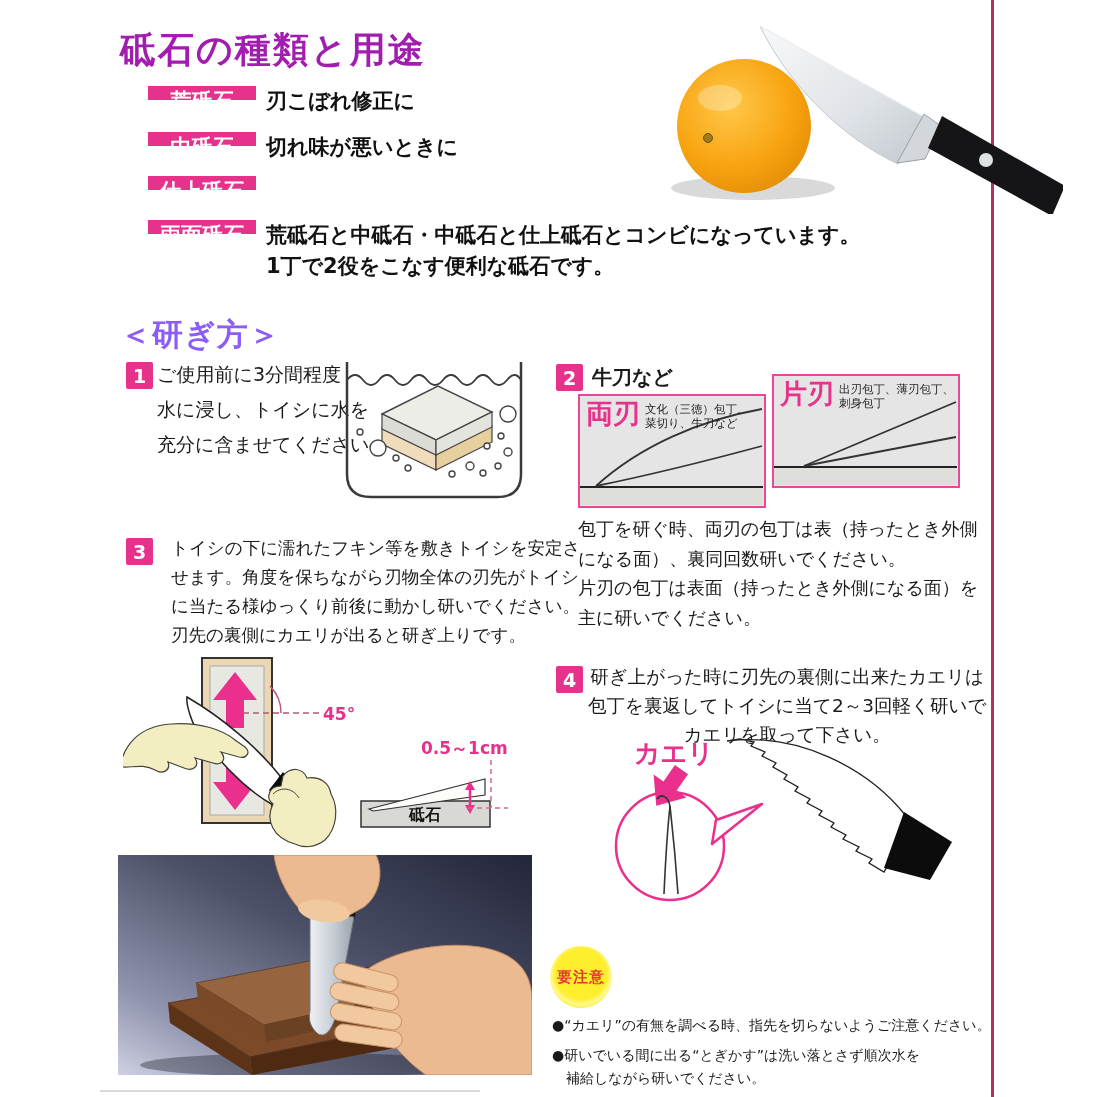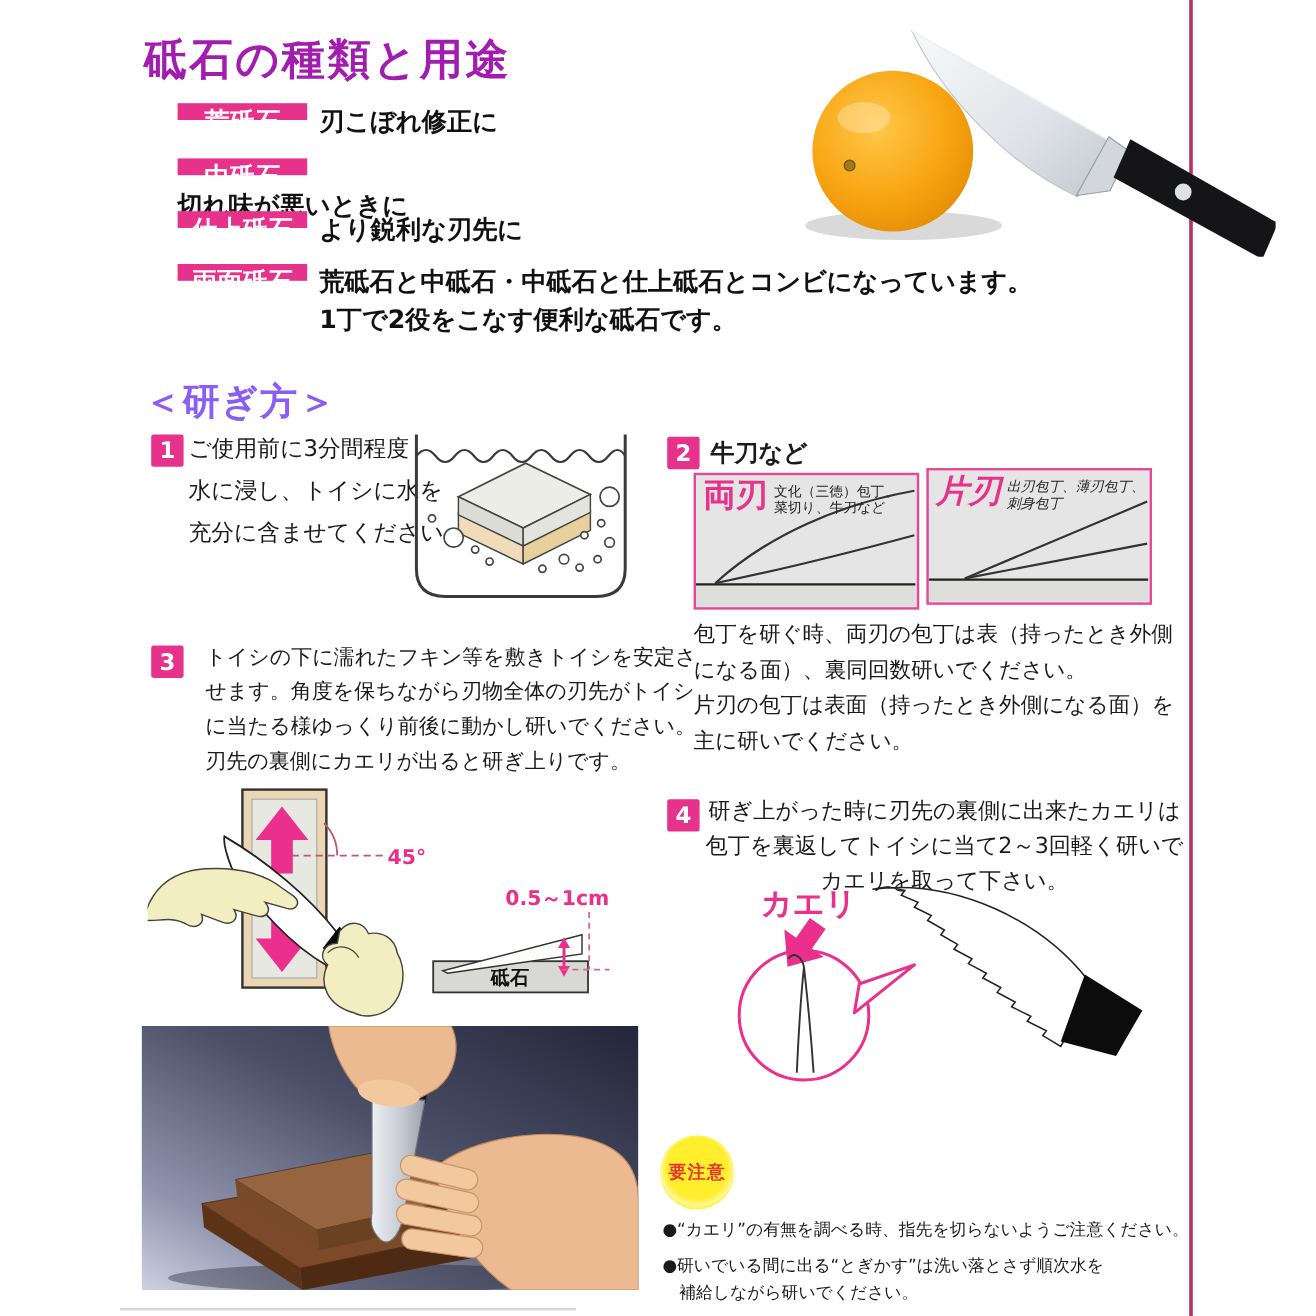--- a/index.html
+++ b/index.html
@@ -46,27 +46,26 @@
 
 <div class="abs fold-line"></div>
 <div class="abs bottom-line"></div>
 
 <div class="abs title">砥石の種類と用途</div>
 
 <div class="abs type-row" style="top:86px;">
   <span class="type-badge">荒砥石</span>
   <span class="type-desc">刃こぼれ修正に</span>
 </div>
-<div class="abs type-row" style="top:132px;flex-direction:column;">
+<div class="abs type-row" style="top:132px;">
   <span class="type-badge">中砥石</span>
   <span class="type-desc">切れ味が悪いときに</span>
 </div>
 <div class="abs type-row" style="top:176px;">
   <span class="type-badge">仕上砥石</span>
-  <span class="type-desc">より鋭利な刃先に</span>
 </div>
 <div class="abs type-row" style="top:220px;">
   <span class="type-badge">両面砥石</span>
   <span class="type-desc pre" style="width:600px;">荒砥石と中砥石・中砥石と仕上砥石とコンビになっています。
 1丁で2役をこなす便利な砥石です。</span>
 </div>
 
 <svg class="abs" style="left:648px;top:14px;z-index:2;" width="415" height="200" viewBox="0 0 415 200">
   <defs>
     <radialGradient id="og" cx="40%" cy="35%" r="75%">
@@ -135,21 +134,21 @@
 菜切り、牛刀など</span>
   </div>
   <svg width="183" height="109" viewBox="0 0 183 109">
     <rect x="0" y="91" width="183" height="18" fill="#dededa"></rect>
     <line x1="0" y1="91" x2="183" y2="91" stroke="#222" stroke-width="2"></line>
     <path d="M16,90 C60,50 120,24 182,13" fill="none" stroke="#333" stroke-width="1.8"></path>
     <path d="M16,90 C70,79 130,64 182,50" fill="none" stroke="#333" stroke-width="1.8"></path>
   </svg>
 </div>
 
-<div class="abs blade-box" style="left:772px;top:390px;font-style:italic;">
+<div class="abs blade-box" style="left:772px;top:374px;">
   <div class="hdr">
     <span class="blade-label">片刃</span>
     <span class="blade-desc pre">出刃包丁、薄刃包丁、
 刺身包丁</span>
   </div>
   <svg width="183" height="109" viewBox="0 0 183 109">
     <rect x="0" y="91" width="183" height="18" fill="#dededa"></rect>
     <line x1="0" y1="91" x2="183" y2="91" stroke="#222" stroke-width="2"></line>
     <path d="M30,90 L182,26" fill="none" stroke="#333" stroke-width="1.8"></path>
     <path d="M30,90 L182,61" fill="none" stroke="#333" stroke-width="1.8"></path>

